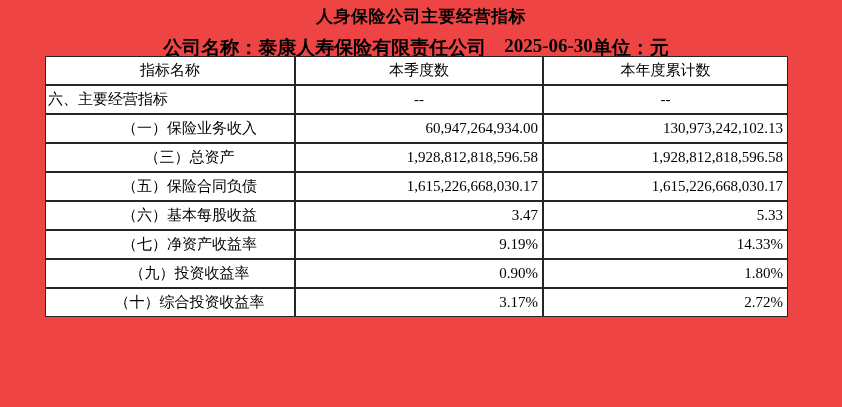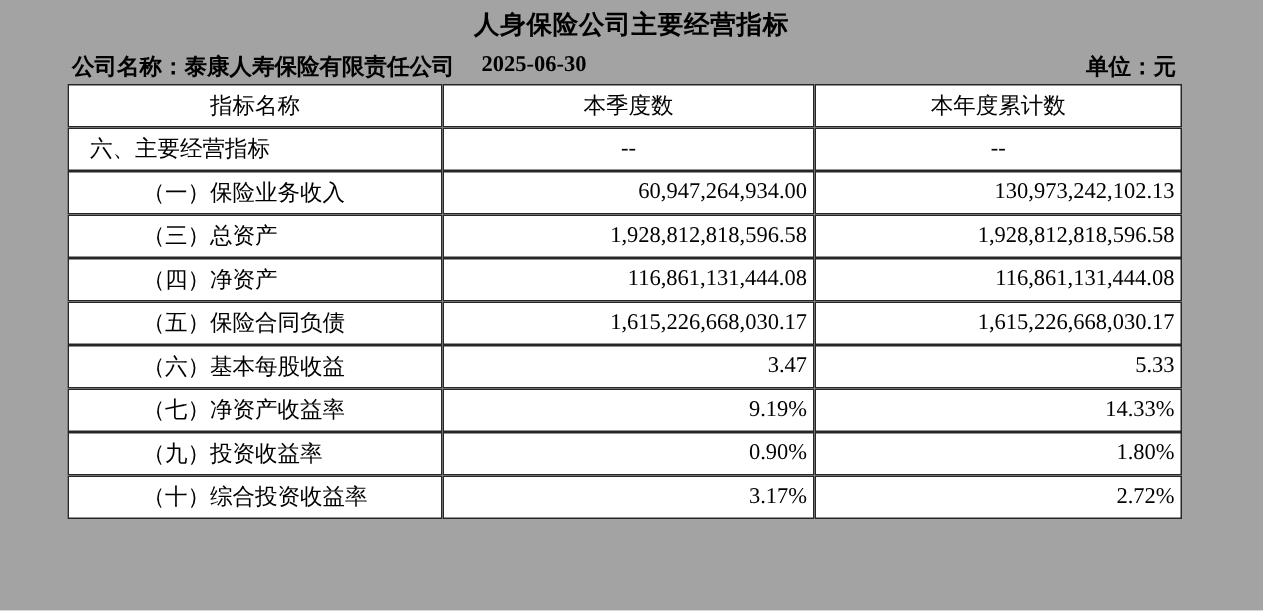--- a/index.html
+++ b/index.html
@@ -1,43 +1,43 @@
 <!DOCTYPE html>
 <html><head>
 <meta charset="utf-8">
 <style>
   html, body { margin: 0; padding: 0; background: #ffffff; }
   .page {
     position: relative;
     width: 842px;
     height: 407px;
-    background: #a3a3a3;
+    background: #ef4444;
     color: #000000;
     font-family: "Liberation Serif", "DejaVu Serif", serif;
     overflow: hidden;
   }
   .doc-title {
     position: absolute;
     top: 5px;
     left: 0;
     width: 100%;
     text-align: center;
     font-size: 17px;
     font-weight: bold;
     letter-spacing: 0.5px;
   }
   .meta-line {
     position: absolute;
     top: 35px;
     left: 48px;
     right: 58px;
     display: flex;
-    justify-content: space-between;
+    justify-content: center;
     align-items: baseline;
-    font-size: 15px;
+    font-size: 19px;
     font-weight: bold;
   }
   .meta-left { display: flex; gap: 18px; }
   table.indicators {
     position: absolute;
     left: 45px;
     top: 56px;
     width: 743px;
     border-collapse: separate;
     border-spacing: 0;
@@ -48,22 +48,22 @@
     box-sizing: border-box;
     height: 29px;
     font-size: 15px;
     font-weight: normal;
     padding: 0 10px;
     white-space: nowrap;
     overflow: hidden;
     background: #ffffff;
   }
   .indicators th { text-align: center; }
-  .indicators td.label { text-align: left; padding-left: 14px; }
-  .indicators td.label.indent { padding-left: 49px; }
+  .indicators td.label { text-align: left; padding-left: 2px; }
+  .indicators td.label.indent { padding-left: 49px; text-align: center; }
   .indicators td.num { text-align: right; padding-right: 4px; }
   .indicators td.center { text-align: center; }
 </style>
 </head>
 <body>
 
 <div class="page">
 
   <div class="doc-title">人身保险公司主要经营指标</div>
 
@@ -98,25 +98,20 @@
           <td class="label indent">（一）保险业务收入</td>
           <td class="num">60,947,264,934.00</td>
           <td class="num">130,973,242,102.13</td>
         </tr>
         <tr>
           <td class="label indent">（三）总资产</td>
           <td class="num">1,928,812,818,596.58</td>
           <td class="num">1,928,812,818,596.58</td>
         </tr>
         <tr>
-          <td class="label indent">（四）净资产</td>
-          <td class="num">116,861,131,444.08</td>
-          <td class="num">116,861,131,444.08</td>
-        </tr>
-        <tr>
           <td class="label indent">（五）保险合同负债</td>
           <td class="num">1,615,226,668,030.17</td>
           <td class="num">1,615,226,668,030.17</td>
         </tr>
         <tr>
           <td class="label indent">（六）基本每股收益</td>
           <td class="num">3.47</td>
           <td class="num">5.33</td>
         </tr>
         <tr>

